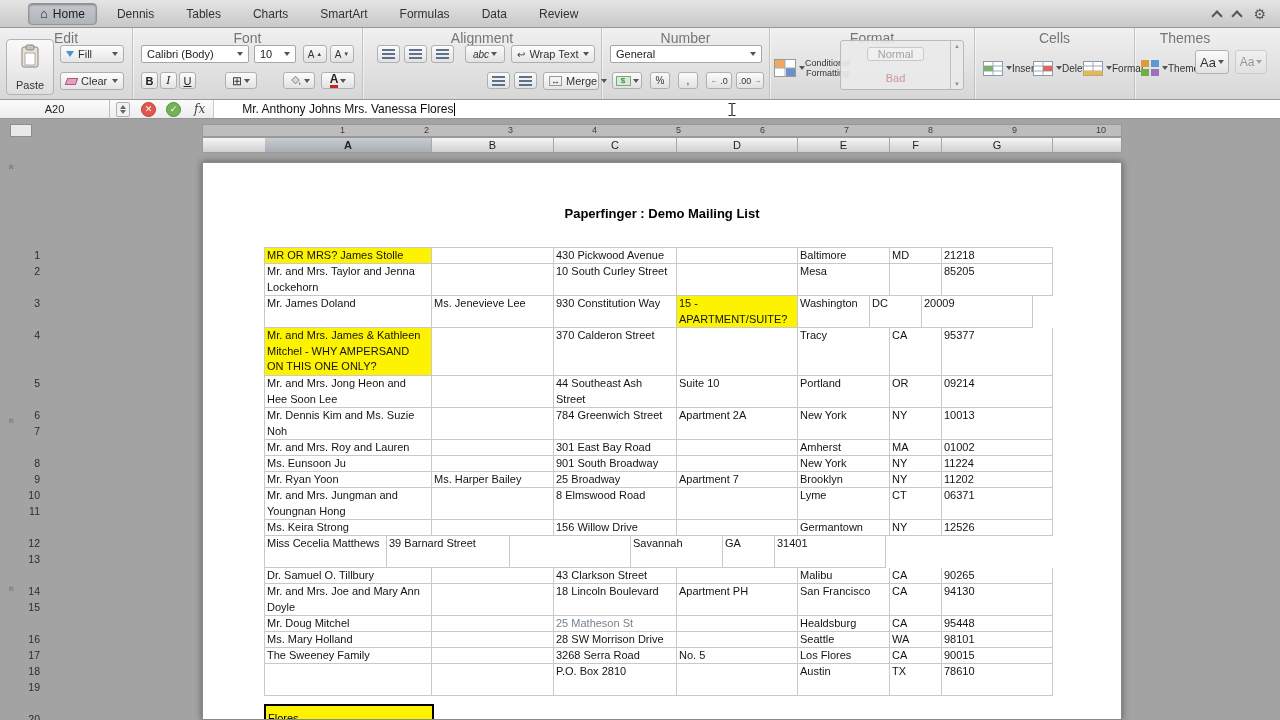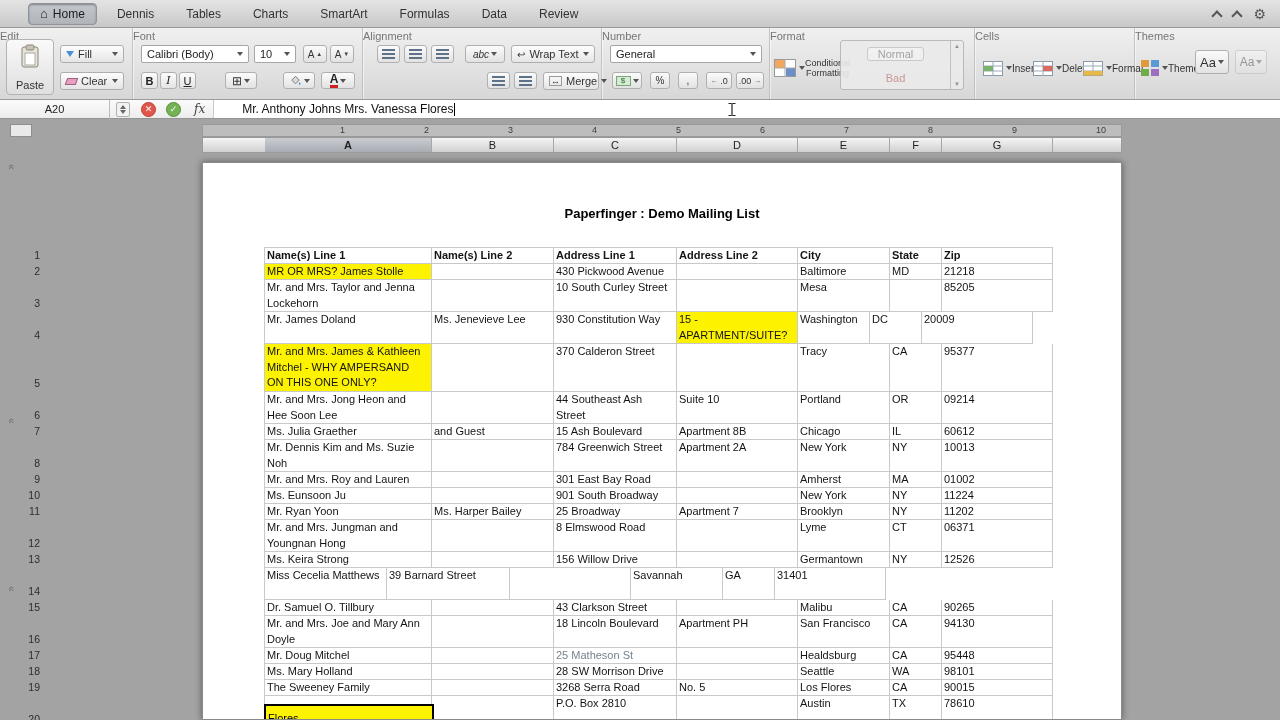--- a/index.html
+++ b/index.html
@@ -12,21 +12,21 @@
   .tab{padding:3px 11px;font-size:12px;color:#333;border-radius:4px;display:flex;align-items:center;gap:5px;border:1px solid transparent;white-space:nowrap;}
   .tab.selected{background:linear-gradient(#c3c7cd,#b0b4bb);box-shadow:inset 0 1px 2px rgba(0,0,0,.35);border:1px solid #8f939a;color:#1c1c1c;}
   .tab .homeglyph{font-size:13px;line-height:10px;}
   .tabbar-right{margin-left:auto;display:flex;align-items:center;gap:12px;padding-right:14px;}
   .chev{width:8px;height:8px;border-left:2px solid #565656;border-top:2px solid #565656;transform:rotate(45deg);margin-top:4px;}
   .gear{font-size:14px;color:#555;line-height:14px;}
 
   
   .ribbon{position:absolute;left:0;top:28px;width:1280px;height:72px;background:linear-gradient(#f0f0f0,#d7d7d7);border-bottom:1px solid #9b9b9b;}
   .rgroup{position:absolute;top:0;height:71px;border-right:1px solid #c2c2c2;box-shadow:1px 0 0 rgba(255,255,255,.55);}
-  .glabel{position:absolute;top:2px;left:0;width:100%;text-align:left;font-size:11px;color:#767676;}
+  .glabel{position:absolute;top:2px;left:0;width:100%;text-align:center;font-size:14px;color:#767676;}
   .caret{width:0;height:0;border-left:3px solid transparent;border-right:3px solid transparent;border-top:4px solid #555;display:inline-block;flex:none;}
   .combo{position:absolute;height:18px;background:#fff;border:1px solid #a6a6a6;border-radius:2px;font-size:11px;color:#222;display:flex;align-items:center;padding:0 5px;white-space:nowrap;overflow:hidden;}
   .combo .caret{margin-left:auto;}
   .mini-btn{position:absolute;height:18px;background:linear-gradient(#fdfdfd,#e5e5e5);border:1px solid #aeaeae;border-radius:3px;font-size:11px;color:#333;display:flex;align-items:center;gap:4px;padding:0 5px;white-space:nowrap;}
   .icon-btn{position:absolute;height:18px;background:linear-gradient(#fbfbfb,#e2e2e2);border:1px solid #b0b0b0;border-radius:3px;display:flex;align-items:center;justify-content:center;gap:2px;font-size:10px;color:#333;padding:0 3px;}
   .paste-btn{position:absolute;left:6px;top:11px;width:48px;height:56px;display:flex;flex-direction:column;align-items:center;justify-content:space-between;font-size:11px;color:#333;background:linear-gradient(#fafafa,#dfdfdf);border:1px solid #b3b3b3;border-radius:4px;padding:4px 2px 3px;}
   .lines{width:13px;height:10px;background:repeating-linear-gradient(to bottom,#5d7189 0 2px,transparent 2px 4px);flex:none;}
   .fc-letter{font-size:12px;font-weight:bold;color:#222;border-bottom:3px solid #cc2222;line-height:11px;}
   .fmt-btn{position:absolute;top:44px;width:17px;height:17px;background:linear-gradient(#fcfcfc,#e4e4e4);border:1px solid #b0b0b0;border-radius:3px;font-size:11px;color:#222;display:flex;align-items:center;justify-content:center;}
   .tinytri{font-size:6px;line-height:6px;color:#444;}
@@ -448,29 +448,20 @@
         <div class="row-h" style="height: 32px;">
           <span>20</span>
         </div>
       </div>
     <span class="edge-mark" style="top:45px">«</span>
     <span class="edge-mark" style="top:299px">«</span>
     <span class="edge-mark" style="top:467px">«</span>
     <div class="page">
       <div class="sheet-title">Paperfinger : Demo Mailing List</div>
       <div id="sheet-table">
-          <div class="srow head" style="height: 16px;">
-            <div class="scell" style="width: 167px;">Name(s) Line 1</div>
-            <div class="scell" style="width: 122px;">Name(s) Line 2</div>
-            <div class="scell" style="width: 123px;">Address Line 1</div>
-            <div class="scell" style="width: 121px;">Address Line 2</div>
-            <div class="scell" style="width: 92px;">City</div>
-            <div class="scell" style="width: 52px;">State</div>
-            <div class="scell" style="width: 111px;">Zip</div>
-          </div>
           <div class="srow" style="height: 16px;">
             <div class="scell hl" style="width: 167px;">MR OR MRS? James Stolle</div>
             <div class="scell" style="width: 122px;"></div>
             <div class="scell" style="width: 123px;">430 Pickwood Avenue</div>
             <div class="scell" style="width: 121px;"></div>
             <div class="scell" style="width: 92px;">Baltimore</div>
             <div class="scell" style="width: 52px;">MD</div>
             <div class="scell" style="width: 111px;">21218</div>
           </div>
           <div class="srow" style="height: 32px;">
@@ -502,29 +493,20 @@
           </div>
           <div class="srow" style="height: 32px;">
             <div class="scell" style="width: 167px;">Mr. and Mrs. Jong Heon and Hee Soon Lee</div>
             <div class="scell" style="width: 122px;"></div>
             <div class="scell" style="width: 123px;">44 Southeast Ash Street</div>
             <div class="scell" style="width: 121px;">Suite 10</div>
             <div class="scell" style="width: 92px;">Portland</div>
             <div class="scell" style="width: 52px;">OR</div>
             <div class="scell" style="width: 111px;">09214</div>
           </div>
-          <div class="srow" style="height: 16px;">
-            <div class="scell" style="width: 167px;">Ms. Julia Graether</div>
-            <div class="scell" style="width: 122px;">and Guest</div>
-            <div class="scell" style="width: 123px;">15 Ash Boulevard</div>
-            <div class="scell" style="width: 121px;">Apartment 8B</div>
-            <div class="scell" style="width: 92px;">Chicago</div>
-            <div class="scell" style="width: 52px;">IL</div>
-            <div class="scell" style="width: 111px;">60612</div>
-          </div>
           <div class="srow" style="height: 32px;">
             <div class="scell" style="width: 167px;">Mr. Dennis Kim and Ms. Suzie Noh</div>
             <div class="scell" style="width: 122px;"></div>
             <div class="scell" style="width: 123px;">784 Greenwich Street</div>
             <div class="scell" style="width: 121px;">Apartment 2A</div>
             <div class="scell" style="width: 92px;">New York</div>
             <div class="scell" style="width: 52px;">NY</div>
             <div class="scell" style="width: 111px;">10013</div>
           </div>
           <div class="srow" style="height: 16px;">

